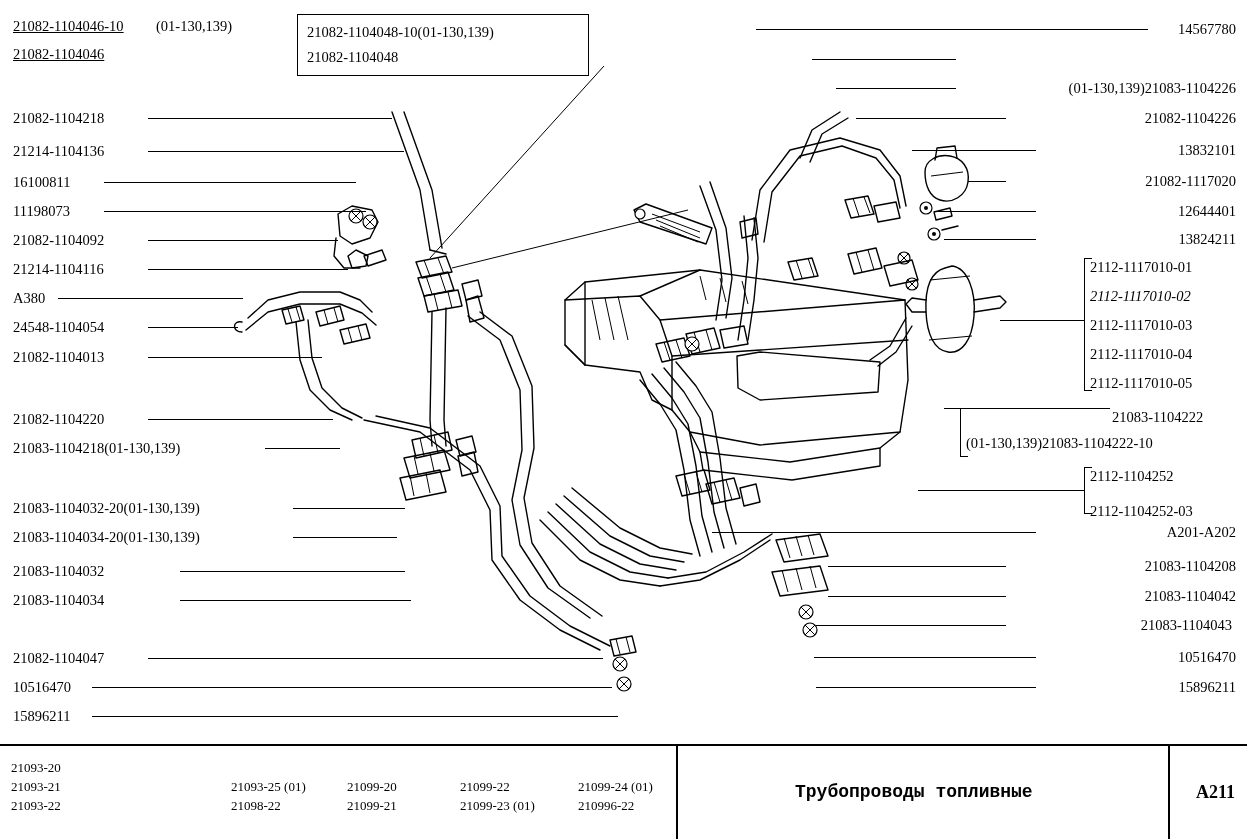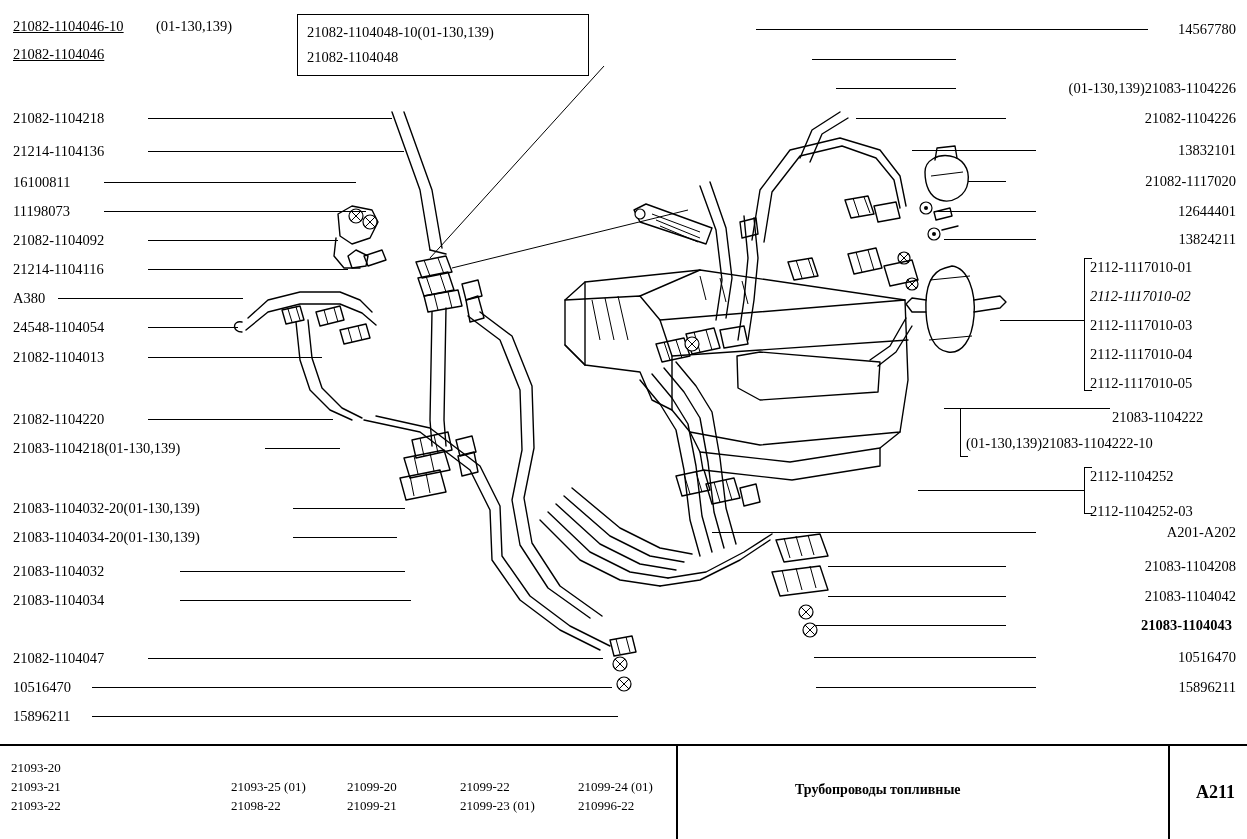--- a/index.html
+++ b/index.html
@@ -79,22 +79,22 @@
   }
   .foot-col {
     position: absolute;
     font-family: "Liberation Serif", serif;
     font-size: 13px;
     line-height: 19px;
     white-space: nowrap;
   }
   #footer-title {
     position: absolute;
-    font-family: Liberation Serif, serif;
-    font-size: 14px;
+    font-family: Liberation Mono, monospace;
+    font-size: 18px;
     font-weight: bold;
     white-space: nowrap;
   }
   #footer-code {
     position: absolute;
     font-family: "Liberation Serif", serif;
     font-size: 18px;
     font-weight: bold;
     white-space: nowrap;
   }
@@ -411,21 +411,21 @@
 
   <div class="lbl right" style="left:1040px; top:524px; width:196px;">A201-A202</div>
   <div class="leader" style="left:712px; top:532px; width:324px;"></div>
 
   <div class="lbl right" style="left:1010px; top:558px; width:226px;">21083-1104208</div>
   <div class="leader" style="left:828px; top:566px; width:178px;"></div>
 
   <div class="lbl right" style="left:1010px; top:588px; width:226px;">21083-1104042</div>
   <div class="leader" style="left:828px; top:596px; width:178px;"></div>
 
-  <div class="lbl right" style="left:1006px; top:617px; width:226px;font-weight:bold;">21083-1104043</div>
+  <div class="lbl right" style="left:1006px; top:617px; width:226px;">21083-1104043</div>
   <div class="leader" style="left:816px; top:625px; width:190px;"></div>
 
   <div class="lbl right" style="left:1040px; top:649px; width:196px;">10516470</div>
   <div class="leader" style="left:814px; top:657px; width:222px;"></div>
 
   <div class="lbl right" style="left:1040px; top:679px; width:196px;">15896211</div>
   <div class="leader" style="left:816px; top:687px; width:220px;"></div>
 
 
   <div id="footer">

